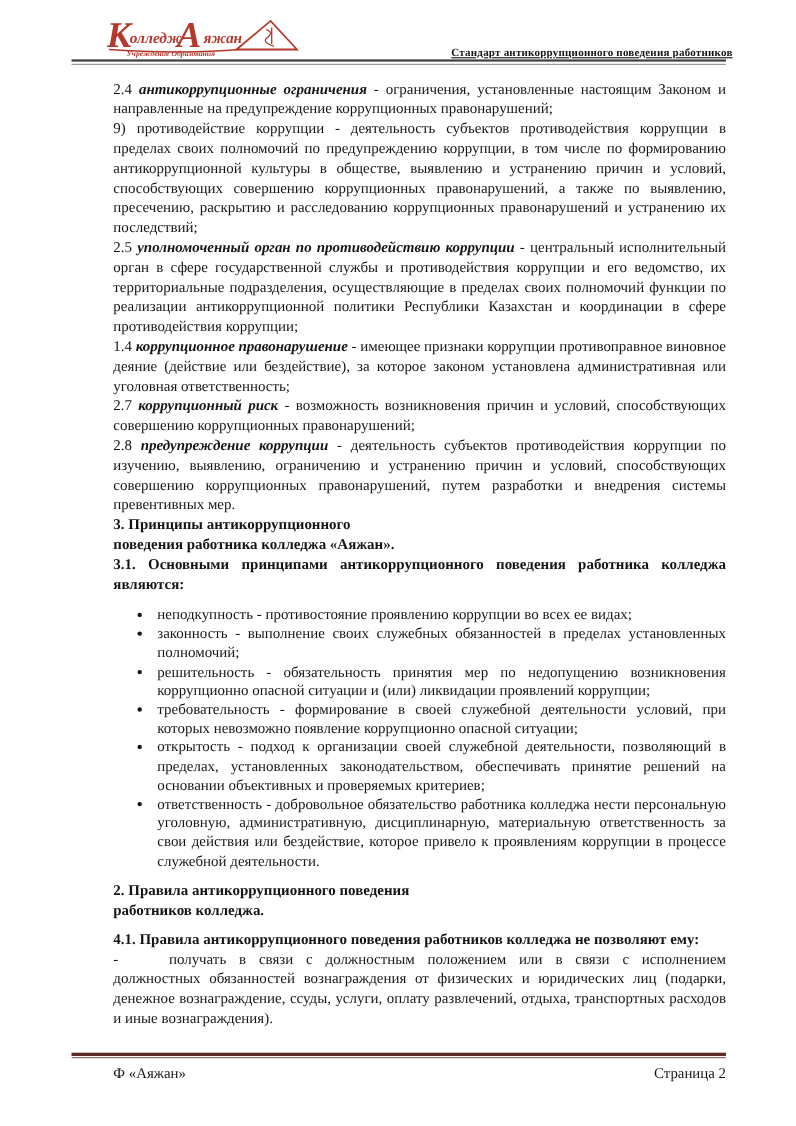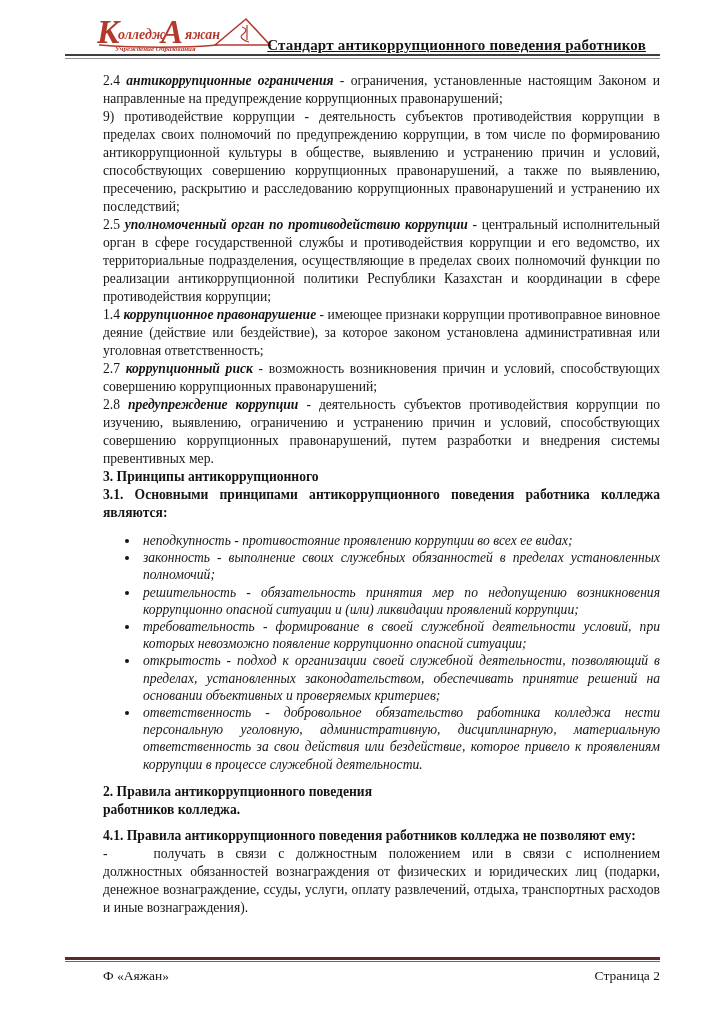--- a/index.html
+++ b/index.html
@@ -8,22 +8,22 @@
     width:724px;height:1024px;
     background:#ffffff;
     font-family:"Liberation Serif", serif;
     color:#151515;
     overflow:hidden;
   }
   
   .header{position:relative;height:59px;}
   .logo{position:absolute;left:97px;top:12px;width:178px;height:44px;}
   .header-title{
-    position:absolute;right:78px;bottom:5px;
-    font-weight:700;font-size:15px;
+    position:absolute;right:58px;bottom:5px;
+    font-weight:700;font-size:10px;
     text-decoration:underline;
     letter-spacing:.2px;white-space:nowrap;
   }
   .header-rules{
     position:absolute;left:65px;right:64px;bottom:0;
     height:2px;border-top:2px solid #3f3f3f;border-bottom:1px solid #8f8f8f;
   }
   
   .content{
     padding:13px 64px 0 103px;
@@ -35,21 +35,20 @@
   .h-center{
     font-weight:700;
     margin:4px 0 6px;
   }
   .h-center.second{margin:10px 0 8px;}
   .bold-intro{font-weight:700;}
   ul.principles{
     margin:10px 0 0 0;
     padding-left:37px;
     list-style:disc outside;
-    font-style:italic;
   }
   ul.principles li{
     padding-left:3px;
     line-height:17.2px;
     text-align:justify;
   }
   .sec4-head{margin-top:12px;}
   .intro4{margin-bottom:10px;}
   .dash-para{margin-top:0;}
   .tab{display:inline-block;width:46px;}
@@ -97,20 +96,21 @@
     <p><span>2.5 </span><span class="term">уполномоченный орган по противодействию коррупции</span><span> - центральный исполнительный орган в сфере государственной службы и противодействия коррупции и его ведомство, их территориальные подразделения, осуществляющие в пределах своих полномочий функции по реализации антикоррупционной политики Республики Казахстан и координации в сфере противодействия коррупции;</span></p>
 
     <p><span>1.4 </span><span class="term">коррупционное правонарушение</span><span> - имеющее признаки коррупции противоправное виновное деяние (действие или бездействие), за которое законом установлена административная или уголовная ответственность;</span></p>
 
     <p><span>2.7 </span><span class="term">коррупционный риск</span><span> - возможность возникновения причин и условий, способствующих совершению коррупционных правонарушений;</span></p>
 
     <p><span>2.8 </span><span class="term">предупреждение коррупции</span><span> - деятельность субъектов противодействия коррупции по изучению, выявлению, ограничению и устранению причин и условий, способствующих совершению коррупционных правонарушений, путем разработки и внедрения системы превентивных мер.</span></p>
 
     <p class="h-center">
       <span>3. Принципы антикоррупционного</span><br>
+      <span>поведения работника колледжа «Аяжан».</span>
     </p>
 
     <p class="bold-intro">3.1. Основными принципами антикоррупционного поведения работника колледжа являются:</p>
 
     <ul class="principles">
       <li>неподкупность - противостояние проявлению коррупции во всех ее видах;</li>
       <li>законность - выполнение своих служебных обязанностей в пределах установленных полномочий;</li>
       <li>решительность - обязательность принятия мер по недопущению возникновения коррупционно опасной ситуации и (или) ликвидации проявлений коррупции;</li>
       <li>требовательность - формирование в своей служебной деятельности условий, при которых невозможно появление коррупционно опасной ситуации;</li>
       <li>открытость - подход к организации своей служебной деятельности, позволяющий в пределах, установленных законодательством, обеспечивать принятие решений на основании объективных и проверяемых критериев;</li>

